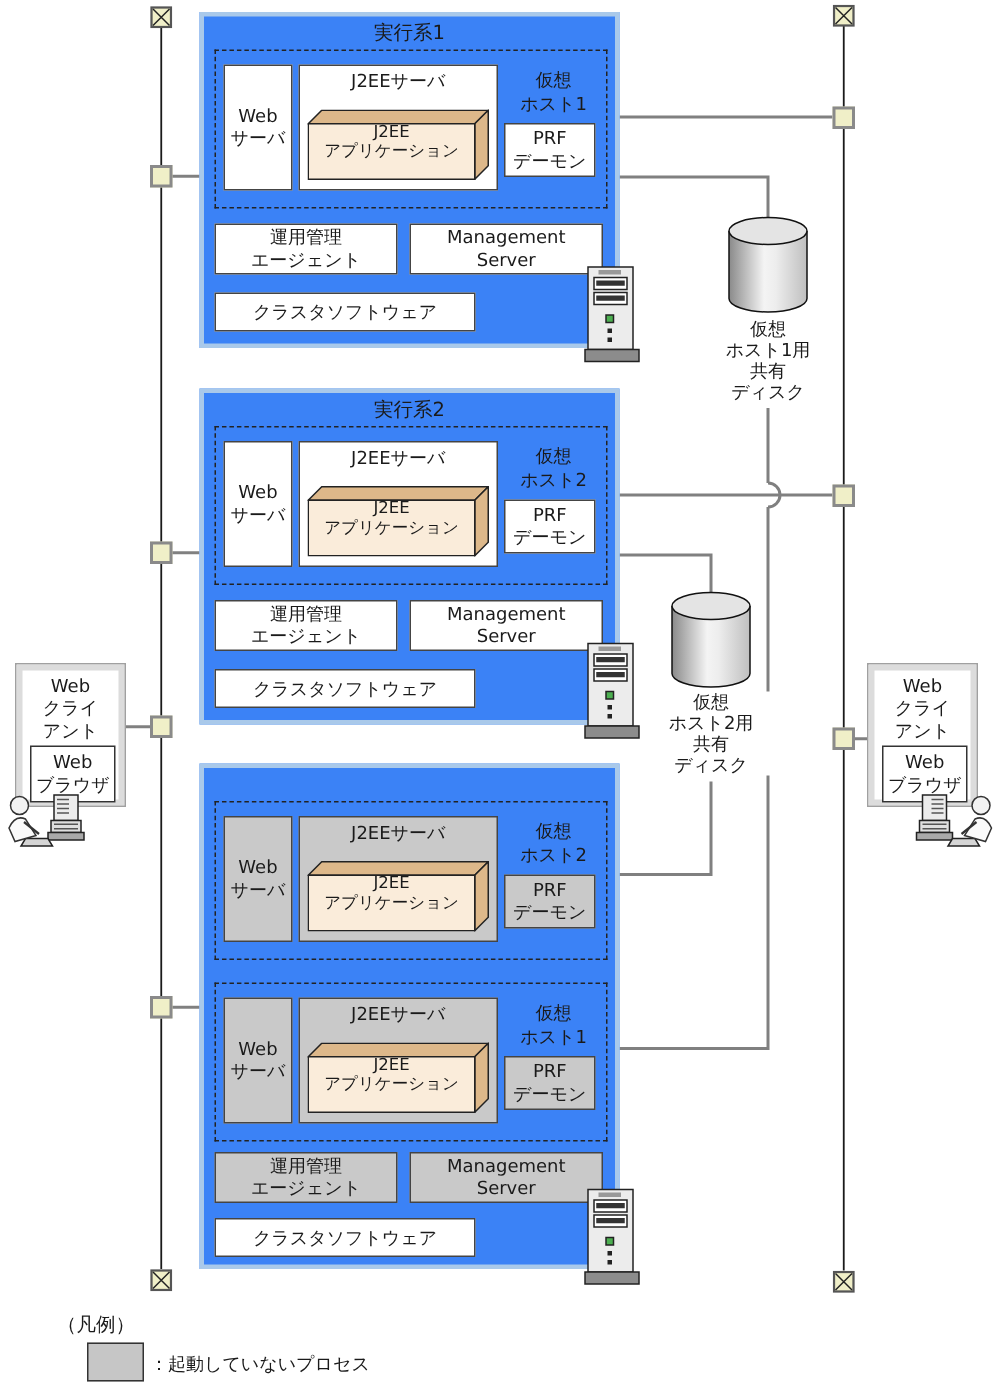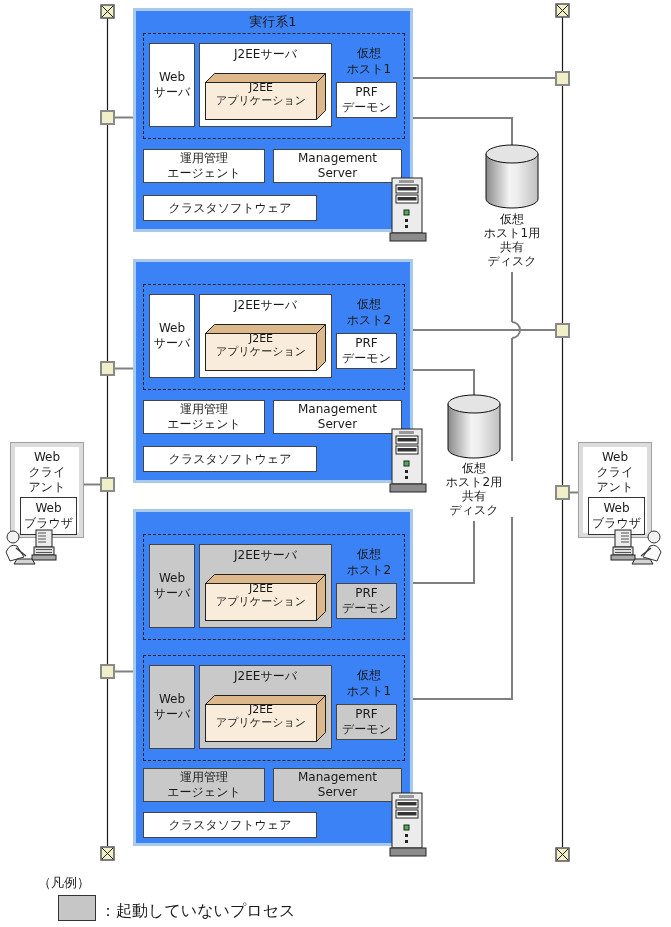--- a/index.html
+++ b/index.html
@@ -32,21 +32,21 @@
     border:1px solid #333;display:flex;flex-direction:column;align-items:center;
     justify-content:center;font-size:12px;line-height:15px}
   .wsicon{position:absolute;z-index:4}
   .wsicon.mirror svg{transform:scaleX(-1)}
   .disk{position:absolute;z-index:2}
   .disk-label{position:absolute;width:82px;text-align:center;font-size:12px;line-height:14px;z-index:2;background:#fff}
   .disk-label span{display:block}
   .server-icon{position:absolute;z-index:3}
   .legend-heading{position:absolute;font-size:13px}
   .legend-box{position:absolute;width:38px;height:26px;background:#C6C6C6;border:1px solid #333;box-sizing:border-box}
-  .legend-label{position:absolute;font-size:16px}
+  .legend-label{position:absolute;font-size:12px}
 </style>
 </head>
 <body>
 
 <div class="canvas">
 
   <svg class="lines" width="671" height="927">
 
     <path d="M107.5 18 V846" stroke="#1a1a1a" stroke-width="1.2" fill="none"></path>
     <path d="M562.5 17 V847" stroke="#1a1a1a" stroke-width="1.2" fill="none"></path>
@@ -152,20 +152,21 @@
         <rect x="8.5" y="20" width="19" height="3.5" fill="#333"></rect>
         <rect x="15" y="33" width="5" height="5" fill="#4CAF50" stroke="#222"></rect>
         <rect x="16" y="42" width="3" height="3" fill="#222"></rect>
         <rect x="16" y="48" width="3" height="3" fill="#222"></rect>
         <rect x="1" y="56" width="36" height="8" fill="#8C8C8C" stroke="#222"></rect>
       </svg>
     </div>
   </div>
 
   <div class="sys" style="top:259px;height:224px">
+    <div class="sys-title">実行系2</div>
     <div class="vh" style="top:22px">
       <div class="comp" style="left:5px;top:9px;width:46px;height:84px">
         <span>Web</span>
         <span>サーバ</span>
       </div>
       <div class="comp j2ee" style="left:55px;top:9px;width:133px;height:84px">
         <span>J2EEサーバ</span>
         <div class="app3d" style="left:5px;top:29px">
           <svg width="121" height="47">
             <polygon points="0.5,9.5 9.5,0.5 120.5,0.5 111.5,9.5" fill="#DDB88A" stroke="#222"></polygon>

